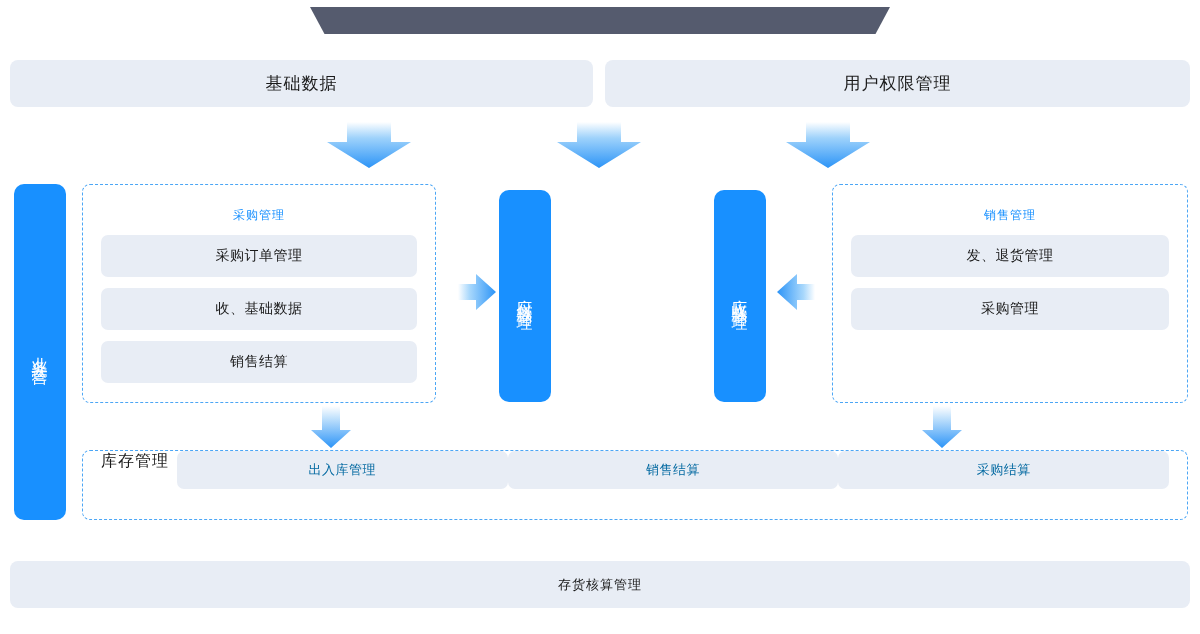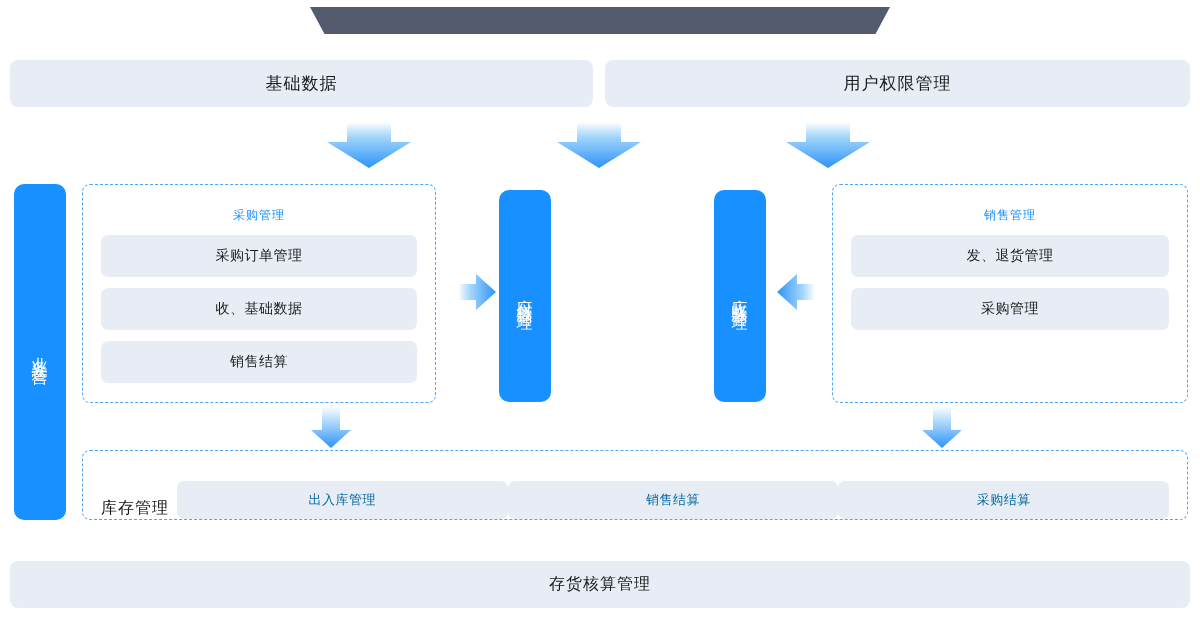--- a/index.html
+++ b/index.html
@@ -42,21 +42,21 @@
     color: #1a1a1a;
     font-size: 17px;
     letter-spacing: 1px;
   }
 
   .header-left  { left: 10px;  top: 60px; width: 583px; height: 47px; }
   .header-right { left: 605px; top: 60px; width: 585px; height: 47px; }
 
   .footer-bar {
     left: 10px; top: 561px; width: 1180px; height: 47px;
-    font-size: 16px;
+    font-size: 13px;
   }
 
   
   .vpill {
     position: absolute;
     background: #1890ff;
     border-radius: 10px;
     color: #ffffff;
     display: flex;
     align-items: center;
@@ -106,21 +106,21 @@
     align-items: center;
     justify-content: center;
     font-size: 14px;
     color: #1a1a1a;
     letter-spacing: 0.5px;
   }
 
   
   .stock-row {
     display: flex;
-    align-items: flex-end;
+    align-items: flex-start;
     height: 100%;
     padding: 0 18px;
   }
   .stock-label {
     font-size: 16px;
     color: #1a1a1a;
     letter-spacing: 1px;
     white-space: nowrap;
     padding-right: 8px;
   }

